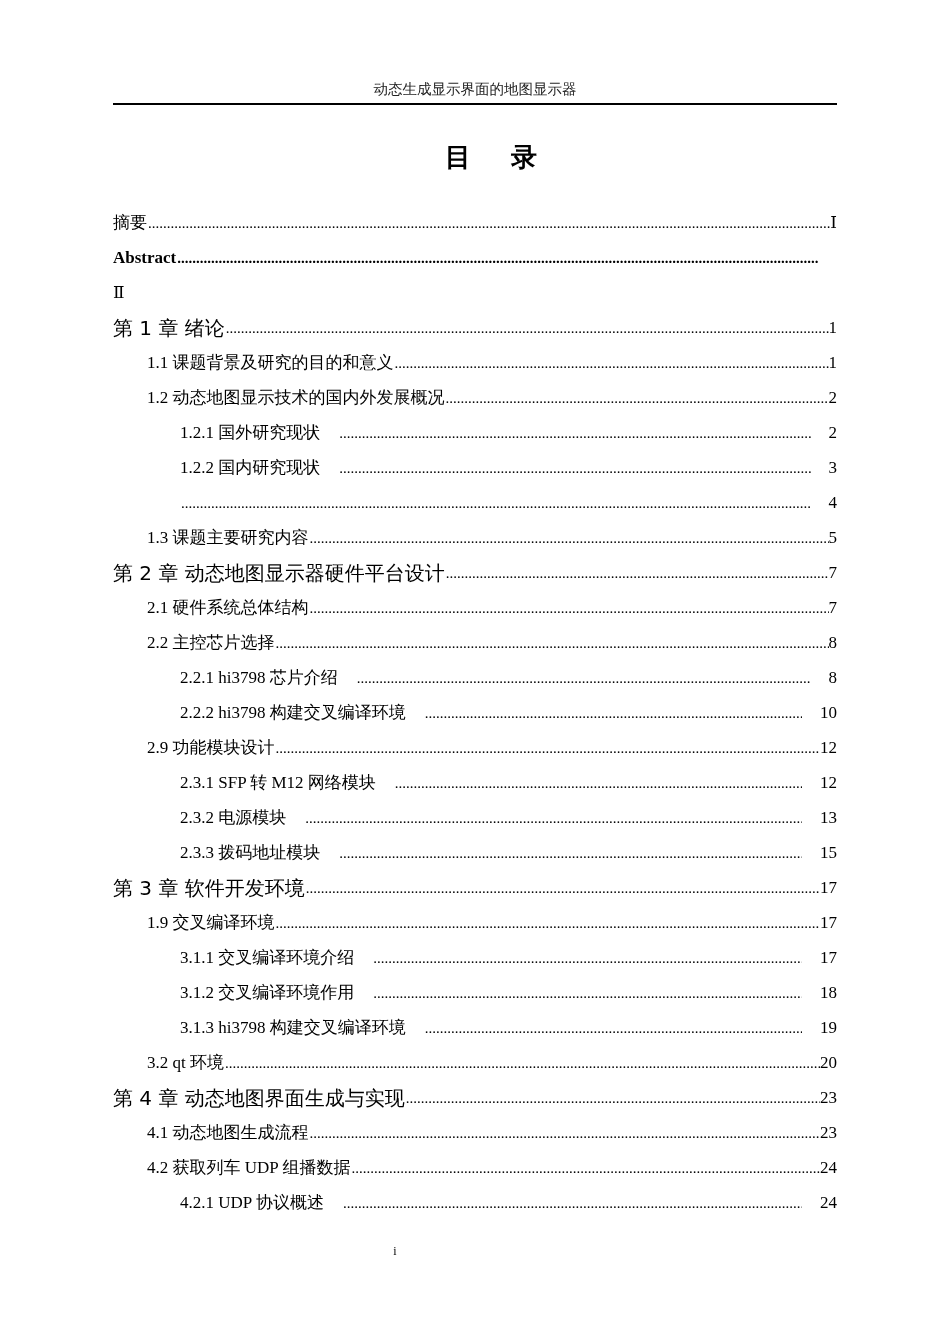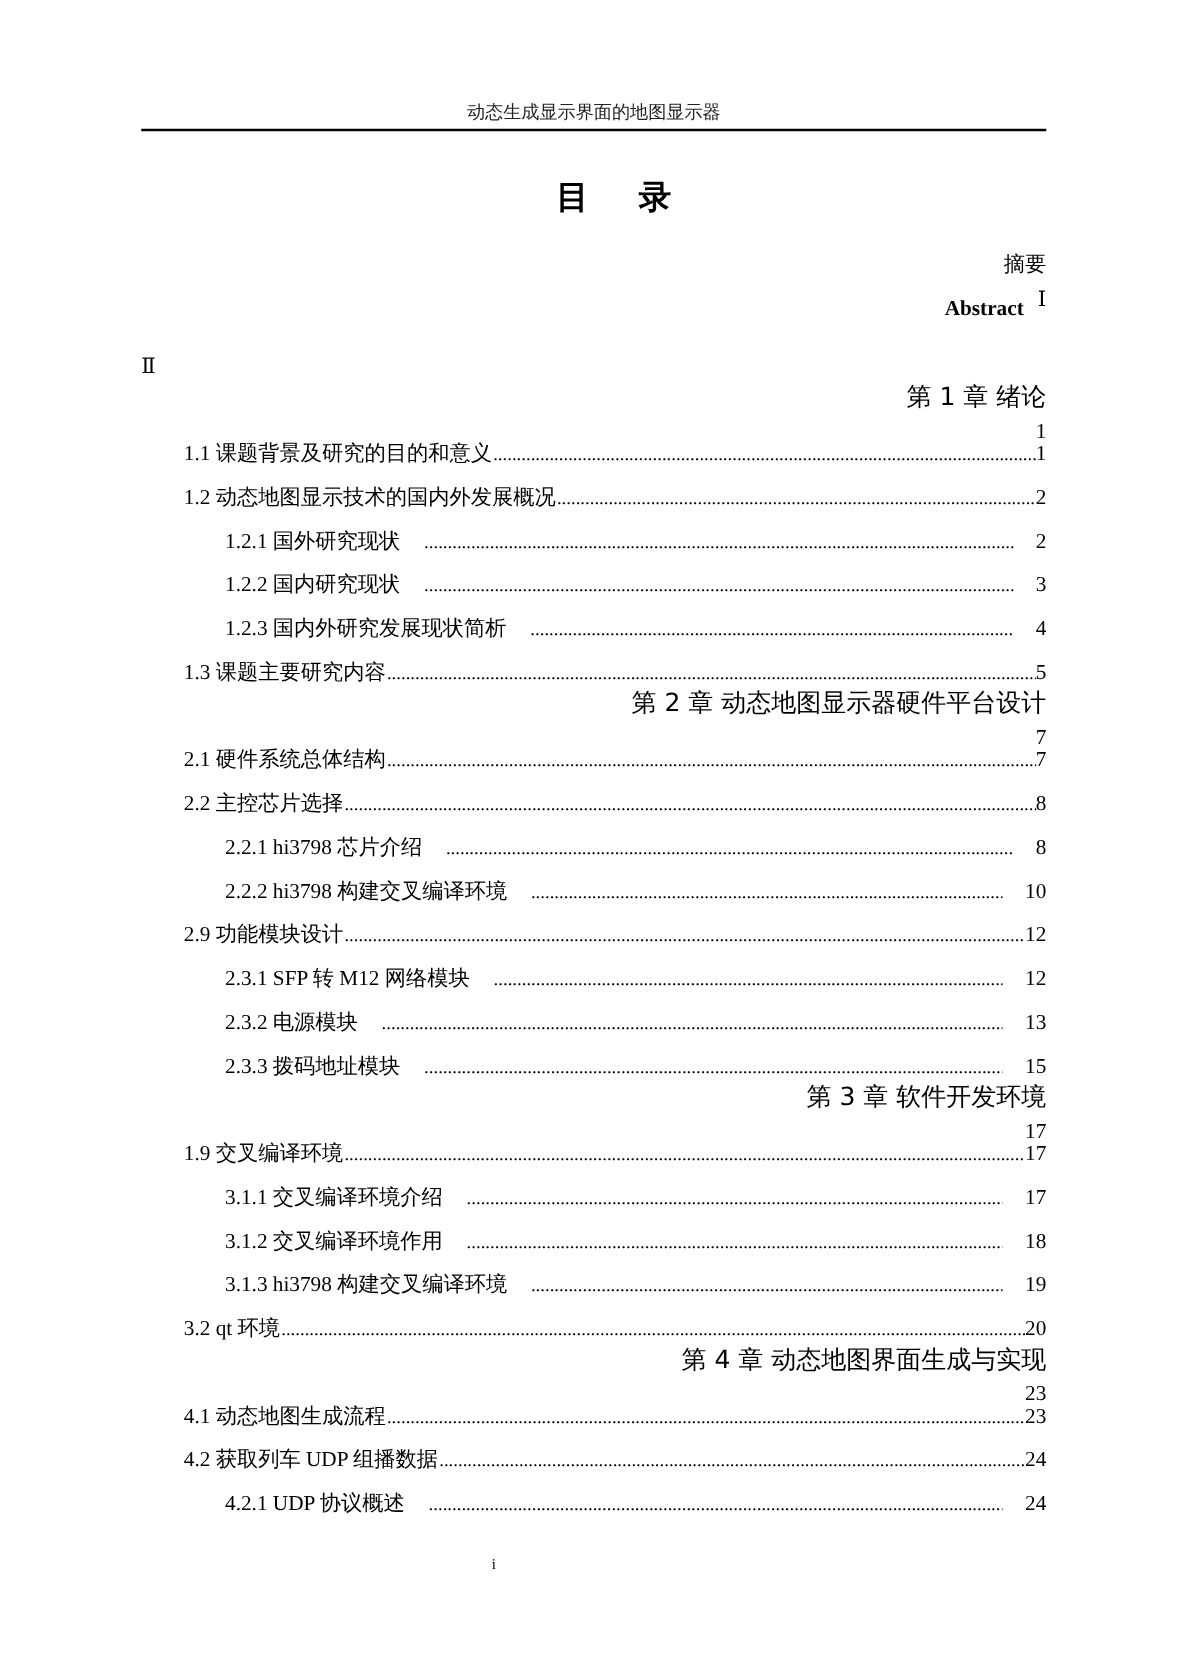--- a/index.html
+++ b/index.html
@@ -11,21 +11,21 @@
   .toc-title { position: absolute; left: 16px; top: 140px; width: 950px; text-align: center;
                font-family: "DejaVu Sans", "Liberation Sans", sans-serif; font-weight: bold;
                font-size: 26px; letter-spacing: 0; }
   .toc-title span.gap { display: inline-block; width: 40px; }
   .toc { position: absolute; left: 113px; top: 200px; width: 724px; }
   .row { position: relative; height: 35px; display: flex; align-items: flex-end; font-size: 17px; line-height: 24px; }
   .row .label { white-space: nowrap; }
   .row .leader { flex: 1; overflow: hidden; white-space: nowrap; margin: 0 0 4px 1px; height: 20px; }
   .row .leader::after { content: "..............................................................................................................................................................................................................................................................................................................................................................."; letter-spacing: 0px; font-size: 15px; }
   .row .page { white-space: nowrap; }
-  .lvl0 { padding-left: 0; flex-direction: column; }
+  .lvl0 { padding-left: 0; }
   .lvl1 { padding-left: 34px; }
   .lvl2 { padding-left: 67px; gap: 18px; }
   .chap .label { font-family: "DejaVu Sans", "Liberation Sans", sans-serif; font-size: 20px; }
   .abstract .label { font-weight: bold; }
   .abstract .leader::after { font-weight: bold; }
   .roman-line { height: 35px; font-size: 17px; display: flex; align-items: flex-end; line-height: 24px; }
   .page-number { position: absolute; left: 0; top: 1244px; width: 790px; text-align: center; font-size: 12px; }
 </style>
 </head>
 <body>
@@ -70,21 +70,20 @@
         <span class="label">1.2.1 国外研究现状</span>
         <span class="leader"></span>
         <span class="page">2</span>
       </div>
       <div class="row lvl2">
         <span class="label">1.2.2 国内研究现状</span>
         <span class="leader"></span>
         <span class="page">3</span>
       </div>
       <div class="row lvl2">
-        <span class="label">1.2.3 国内外研究发展现状简析</span>
         <span class="leader"></span>
         <span class="page">4</span>
       </div>
       <div class="row lvl1">
         <span class="label">1.3 课题主要研究内容</span>
         <span class="leader"></span>
         <span class="page">5</span>
       </div>
       <div class="row lvl0 chap">
         <span class="label">第 2 章  动态地图显示器硬件平台设计</span>

